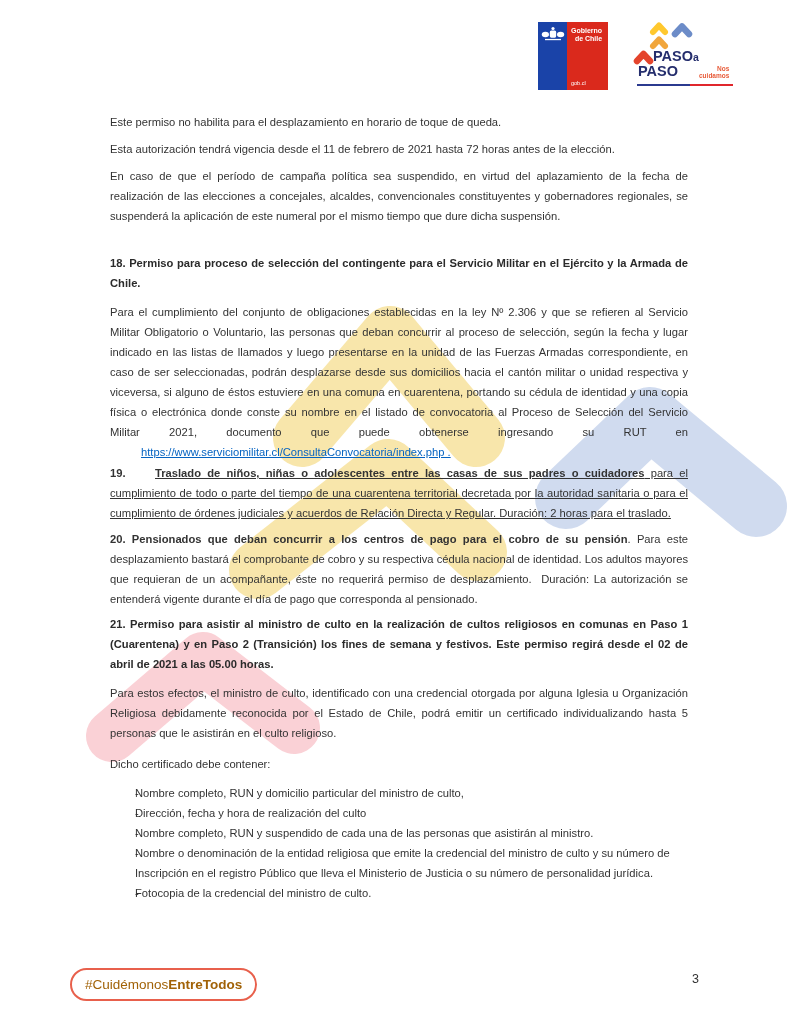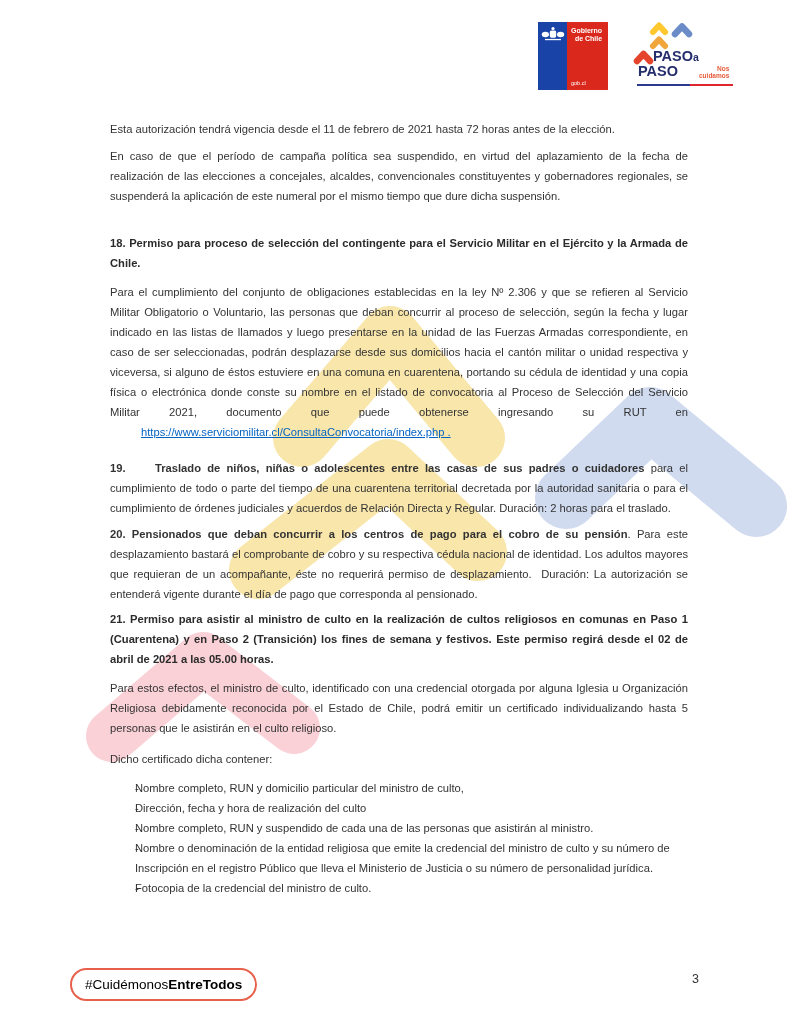--- a/index.html
+++ b/index.html
@@ -30,41 +30,41 @@
   .paso-tag { position: absolute; left: 66px; top: 45px; font-weight: bold; color: #E85C3A; font-size: 6.5px; line-height: 7px; }
   .paso-rule { position: absolute; left: 4px; top: 64px; width: 96px; height: 1.5px;
                background: linear-gradient(to right, #2B3A8F 0 55%, #E0262C 55% 100%); }
   
   .doc-body {
     position: absolute; left: 110px; top: 112px; width: 578px; z-index: 1;
     font-size: 11.2px; line-height: 20px; color: #333333;
   }
   .para { text-align: justify; }
   .mt7  { margin-top: 7px; }
-  .mt5  { margin-top: 16px; }
+  .mt5  { margin-top: 1px; text-decoration: underline; }
   .mt6  { margin-top: 6px; }
   .mt9  { margin-top: 9px; }
   .mt11 { margin-top: 11px; }
   .mt23 { margin-top: 5px; }
   .mt27 { margin-top: 27px; }
   .bold { font-weight: bold; }
   .heading { font-weight: bold; text-align: justify; color: #2b2b2b; }
   .s19num { display: inline-block; width: 45px; font-weight: bold; }
   a.doclink { color: #0563C1; text-decoration: underline; cursor: pointer; padding-left: 31px; }
   
   .bullets { margin-top: 9px; }
   .bullet { display: flex; }
   .bullet .dash { width: 22px; padding-left: 25px; flex: none; }
   .bullet .btext { flex: 1; }
   
   .footer { position: absolute; left: 0; top: 958px; width: 791px; height: 60px; z-index: 2; }
   .hashtag-pill {
     position: absolute; left: 70px; top: 10px;
     border: 2px solid #E8604C; border-radius: 18px;
-    padding: 7px 13px; color: #000000; font-size: 13.5px;
+    padding: 7px 13px; color: #a16207; font-size: 13.5px;
     background: #ffffff;
   }
   .hashtag-pill .bold-part { font-weight: bold; }
   .page-number { position: absolute; left: 692px; top: 14px; font-size: 12.5px; color: #333; }
 </style>
 </head>
 <body>
 
 <div class="page">
 
@@ -106,36 +106,37 @@
       <div class="paso-line2">PASO</div>
       <div class="paso-tag">
         <div>Nos</div>
         <div>cuidamos</div>
       </div>
       <div class="paso-rule"></div>
     </div>
   </div>
 
   <div class="doc-body">
+    <p class="para">Este permiso no habilita para el desplazamiento en horario de toque de queda.</p>
     <p class="para mt7">Esta autorización tendrá vigencia desde el 11 de febrero de 2021 hasta 72 horas antes de la elección.</p>
     <p class="para mt7">En caso de que el período de campaña política sea suspendido, en virtud del aplazamiento de la fecha de realización de las elecciones a concejales, alcaldes, convencionales constituyentes y gobernadores regionales, se suspenderá la aplicación de este numeral por el mismo tiempo que dure dicha suspensión.</p>
 
     <p class="heading mt27">18. Permiso para proceso de selección del contingente para el Servicio Militar en el Ejército y la Armada de Chile.</p>
 
     <p class="para mt9"><span>Para el cumplimiento del conjunto de obligaciones establecidas en la ley Nº 2.306 y que se refieren al Servicio Militar Obligatorio o Voluntario, las personas que deban concurrir al proceso de selección, según la fecha y lugar indicado en las listas de llamados y luego presentarse en la unidad de las Fuerzas Armadas correspondiente, en caso de ser seleccionadas, podrán desplazarse desde sus domicilios hacia el cantón militar o unidad respectiva y viceversa, si alguno de éstos estuviere en una comuna en cuarentena, portando su cédula de identidad y una copia física o electrónica donde conste su nombre en el listado de convocatoria al Proceso de Selección del Servicio Militar 2021, documento que puede obtenerse ingresando su RUT en </span><a class="doclink">https://www.serviciomilitar.cl/ConsultaConvocatoria/index.php .</a></p>
 
     <p class="para mt5"><span class="s19num">19.</span><span class="bold">Traslado de niños, niñas o adolescentes entre las casas de sus padres o cuidadores</span><span> para el cumplimiento de todo o parte del tiempo de una cuarentena territorial decretada por la autoridad sanitaria o para el cumplimiento de órdenes judiciales y acuerdos de Relación Directa y Regular. Duración: 2 horas para el traslado.</span></p>
 
     <p class="para mt6"><span class="bold">20. Pensionados que deban concurrir a los centros de pago para el cobro de su pensión</span><span>. Para este desplazamiento bastará el comprobante de cobro y su respectiva cédula nacional de identidad. Los adultos mayores que requieran de un acompañante, éste no requerirá permiso de desplazamiento.&nbsp; Duración: La autorización se entenderá vigente durante el día de pago que corresponda al pensionado.</span></p>
 
     <p class="heading mt23">21. Permiso para asistir al ministro de culto en la realización de cultos religiosos en comunas en Paso 1 (Cuarentena) y en Paso 2 (Transición) los fines de semana y festivos. Este permiso regirá desde el 02 de abril de 2021 a las 05.00 horas.</p>
 
     <p class="para mt9">Para estos efectos, el ministro de culto, identificado con una credencial otorgada por alguna Iglesia u Organización Religiosa debidamente reconocida por el Estado de Chile, podrá emitir un certificado individualizando hasta 5 personas que le asistirán en el culto religioso.</p>
 
-    <p class="mt11">Dicho certificado dicha contener:</p>
+    <p class="mt11">Dicho certificado debe contener:</p>
 
     <div class="bullets">
       <div class="bullet">
         <span class="dash">-</span>
         <span class="btext">Nombre completo, RUN y domicilio particular del ministro de culto,</span>
       </div>
       <div class="bullet">
         <span class="dash">-</span>
         <span class="btext">Dirección, fecha y hora de realización del culto</span>
       </div>

